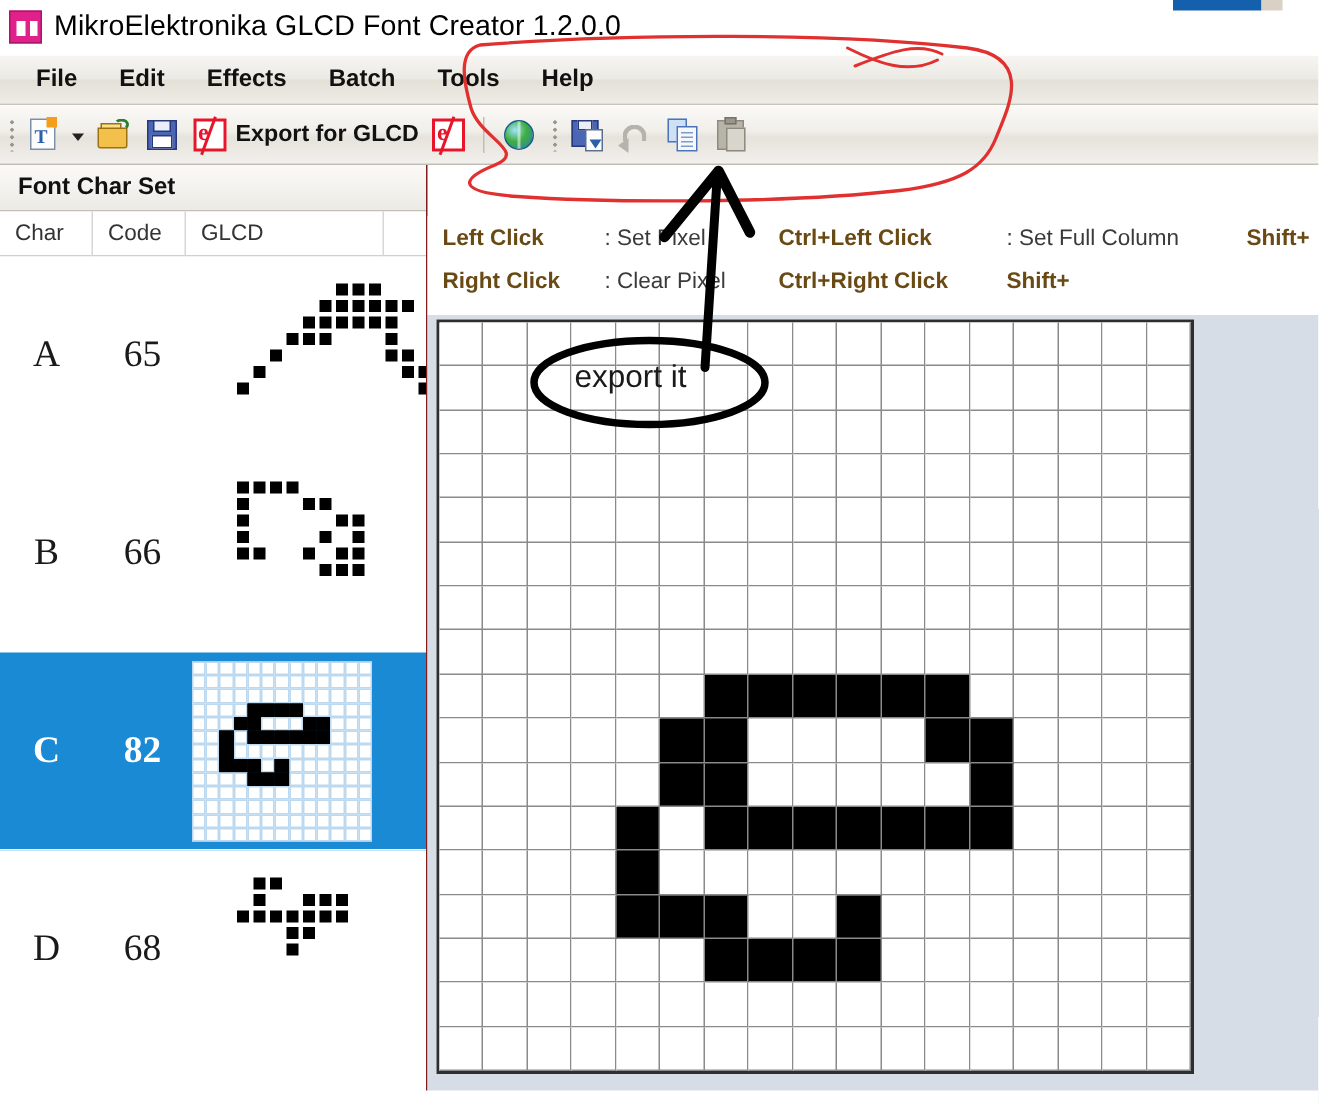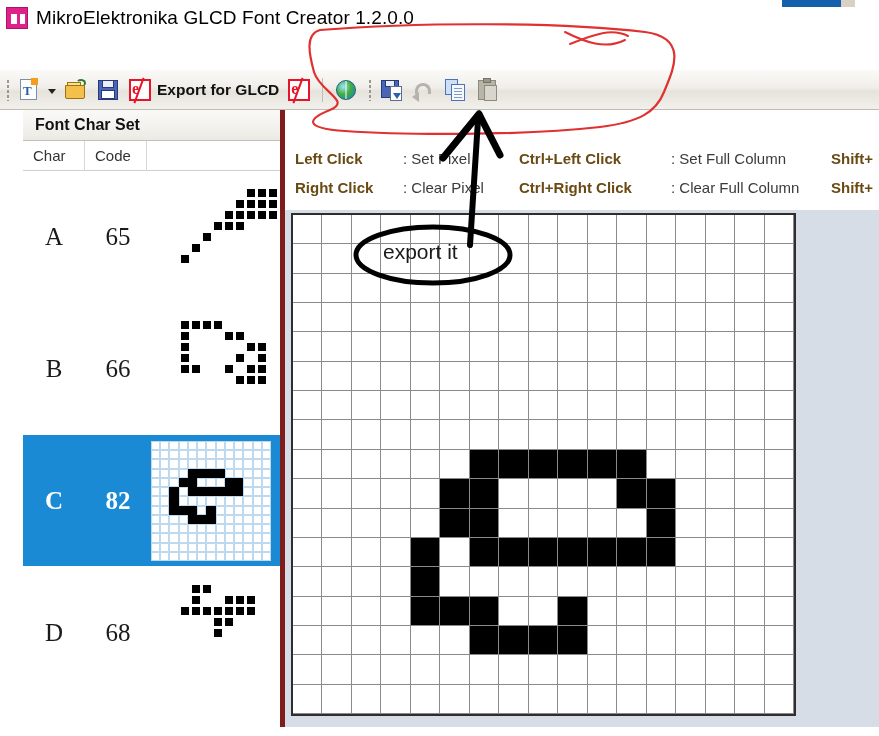--- a/index.html
+++ b/index.html
@@ -354,22 +354,21 @@
   .hc2 { width: 116px; flex:none; }
   .hc3 { width: 152px; flex:none; }
   .hc4 { width: 160px; flex:none; }
   .hc5 { flex:none; }
 
   
   .leftpanel {
     position: absolute; left: 0; top: 110px;
     width: 285px; height: 626px;
     background: #ffffff;
-    border-right: 5px solid #7f1d1d;
-    padding-left: 23px;
+    border-right: 1px solid #7f1d1d;
   }
   .panel-header {
     height: 31px;
     background: linear-gradient(to bottom,#fbfaf8,#eceae4);
     border-bottom: 1px solid #c3c0b8;
     display: flex; align-items: center;
     padding-left: 12px;
   }
   .panel-header span {
     font-size: 16px; font-weight: bold; color: #111;
@@ -481,20 +480,28 @@
 
   <div class="titlebar">
     <div class="app-icon">
       <div class="house"></div>
     </div>
     <div class="title-text">MikroElektronika GLCD Font Creator 1.2.0.0</div>
   </div>
   <div class="tb-blue"></div>
   <div class="tb-blue2"></div>
 
+  <div class="menubar">
+    <div class="menu-item">File</div>
+    <div class="menu-item">Edit</div>
+    <div class="menu-item">Effects</div>
+    <div class="menu-item">Batch</div>
+    <div class="menu-item">Tools</div>
+    <div class="menu-item">Help</div>
+  </div>
 
   <div class="toolbar">
     <div class="grip"></div>
 
     <div class="tbtn">
       <div class="ic ic-newfont">
         <div class="pg"></div>
           <div class="tt">T</div>
           <div class="star"></div>
       </div>
@@ -574,20 +581,21 @@
     </div>
   </div>
 
   <div class="leftpanel">
     <div class="panel-header">
       <span>Font Char Set</span>
     </div>
     <div class="grid-head">
       <div class="gh gh1">Char</div>
       <div class="gh gh2">Code</div>
+      <div class="gh gh3">GLCD</div>
       <div class="gh gh4"></div>
     </div>
     <div class="charlist" id="charlist">
         <div class="charrow">
           <div class="cr-char">A</div>
           <div class="cr-code">65</div>
           <div class="cr-glyph">
             <div class="glyph-canvas" style="left: 30px; top: 18px;">
               <div class="gpx" style="left: 66px; top: 0px; width: 8px; height: 8px;"></div>
               <div class="gpx" style="left: 77px; top: 0px; width: 8px; height: 8px;"></div>
@@ -858,21 +866,20 @@
       <div class="hk hc1">Left Click</div>
       <div class="hv hc2">: Set Pixel</div>
       <div class="hk hc3">Ctrl+Left Click</div>
       <div class="hv hc4">: Set Full Column</div>
       <div class="hk hc5">Shift+</div>
     </div>
     <div class="hint-row">
       <div class="hk hc1">Right Click</div>
       <div class="hv hc2">: Clear Pixel</div>
       <div class="hk hc3">Ctrl+Right Click</div>
-      <div class="hv hc4">: Clear Full Column</div>
       <div class="hk hc5">Shift+</div>
     </div>
   </div>
 
   <div class="editor">
     <div class="bigrid" id="bigrid">
         <div class="bigcell" style="left: 0px; top: 0px; width: 29.4706px; height: 29.3529px;"></div>
         <div class="bigcell" style="left: 29.4706px; top: 0px; width: 29.4706px; height: 29.3529px;"></div>
         <div class="bigcell" style="left: 58.9412px; top: 0px; width: 29.4706px; height: 29.3529px;"></div>
         <div class="bigcell" style="left: 88.4118px; top: 0px; width: 29.4706px; height: 29.3529px;"></div>

